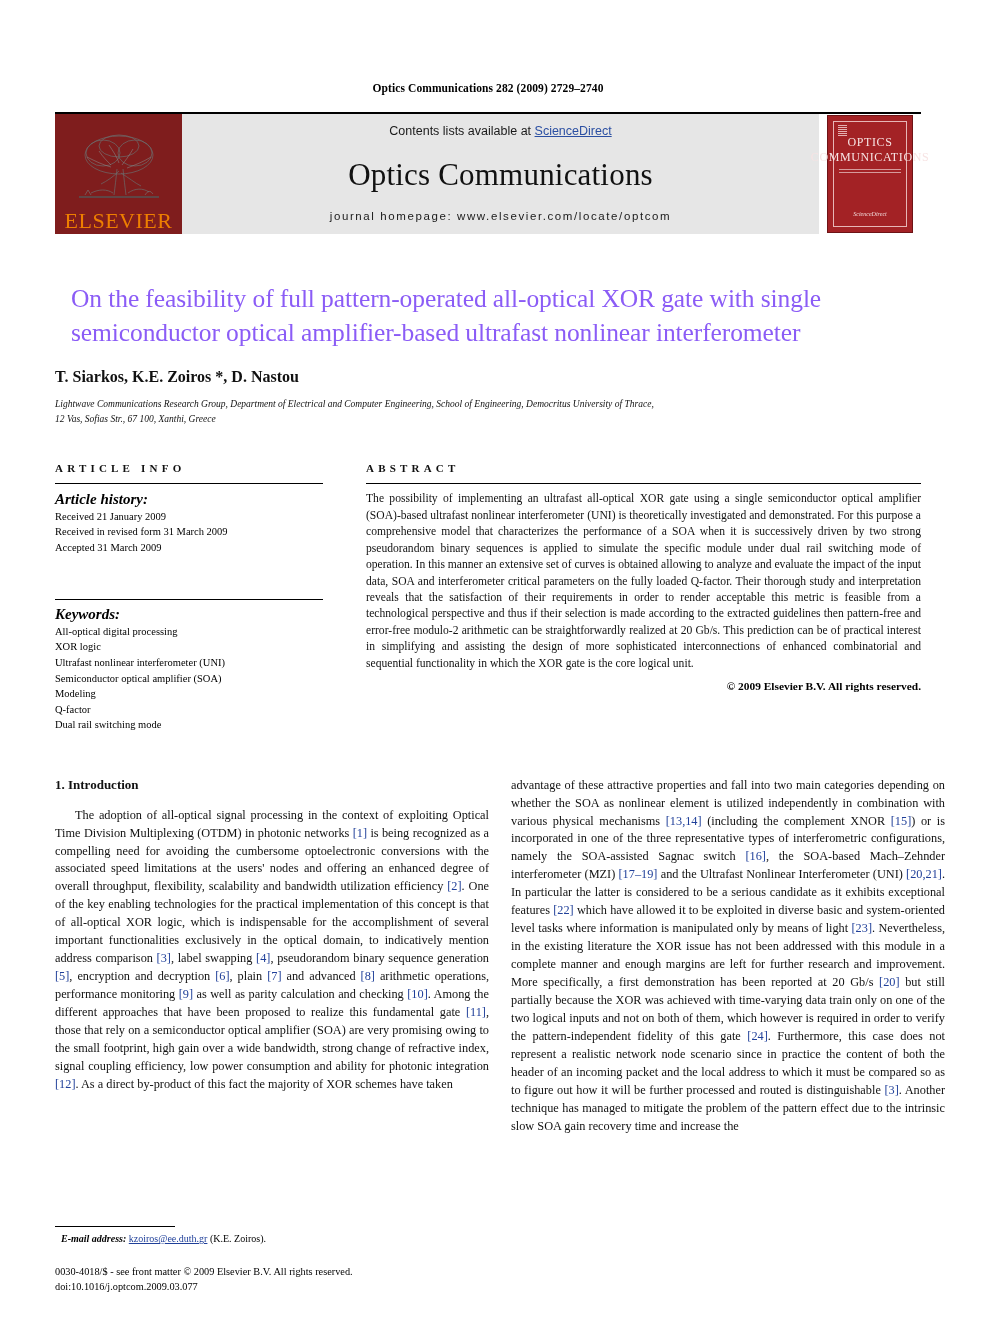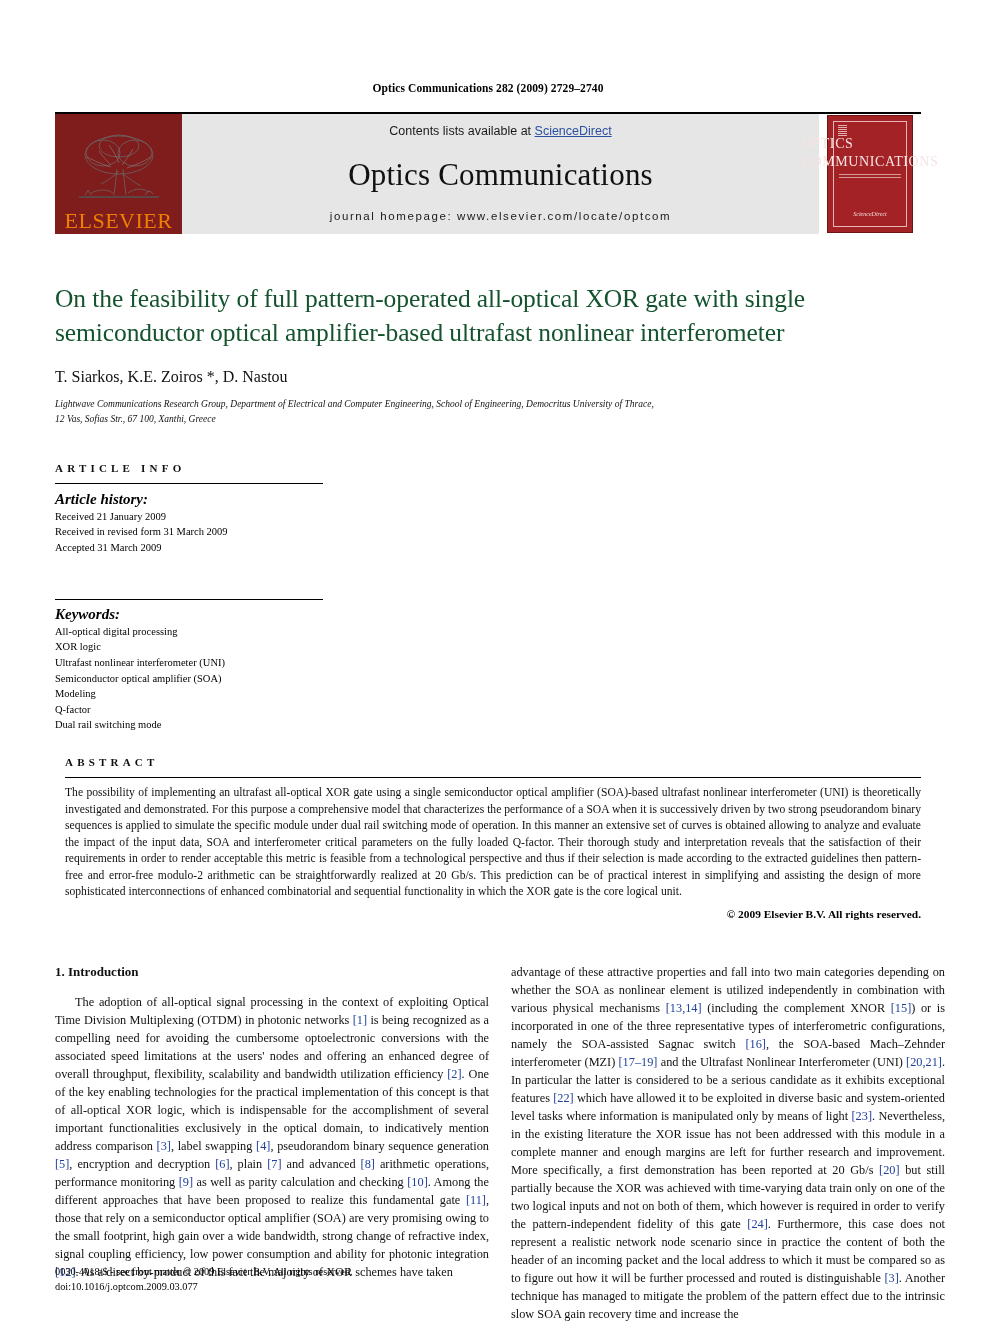--- a/index.html
+++ b/index.html
@@ -126,22 +126,23 @@
     width: 9px;
     height: 11px;
     background:
       repeating-linear-gradient(to bottom, #f0c9c9 0 1px, transparent 1px 2px);
     opacity: 0.85;
   }
   .cover-title {
     margin-top: 9px;
     color: #f7e3e3;
     font-family: "Liberation Serif", serif;
-    font-size: 14px;
+    font-size: 12px;
     letter-spacing: 0.6px;
+    text-align: center;
     line-height: 1.25;
   }
   .cover-sub {
     margin-top: 4px;
     width: 62px;
     height: 5px;
     background: repeating-linear-gradient(to bottom,#e3b9b9 0 1px, transparent 1px 3px);
     opacity:.8;
   }
   .cover-foot {
@@ -160,44 +161,44 @@
     font-style: italic;
   }
 
   
   .title-block { margin-top: 48px; }
   h1.article-title {
     font-family: "Liberation Serif", serif;
     font-weight: normal;
     font-size: 25.5px;
     line-height: 1.33;
-    margin: 0;
+    margin: 16px;
     letter-spacing: -0.1px;
-    color: #14532d;
+    color: #8b5cf6;
   }
   .authors {
     margin-top: 18px;
     font-size: 16px;
     color: #111;
+    font-weight: bold;
   }
   .affiliation {
     margin-top: 11px;
     font-style: italic;
     font-size: 9.5px;
     line-height: 1.55;
     color: #111;
     max-width: 880px;
   }
 
   
   .info-band {
     margin-top: 36px;
     display: flex;
-    gap: 4px;
-    flex-direction: column;
+    gap: 11px;
   }
   .col-info {
     width: 290px;
     flex: 0 0 290px;
     padding-right: 22px;
     box-sizing: border-box;
   }
   .col-abstract {
     flex: 1 1 auto;
     padding-left: 10px;

